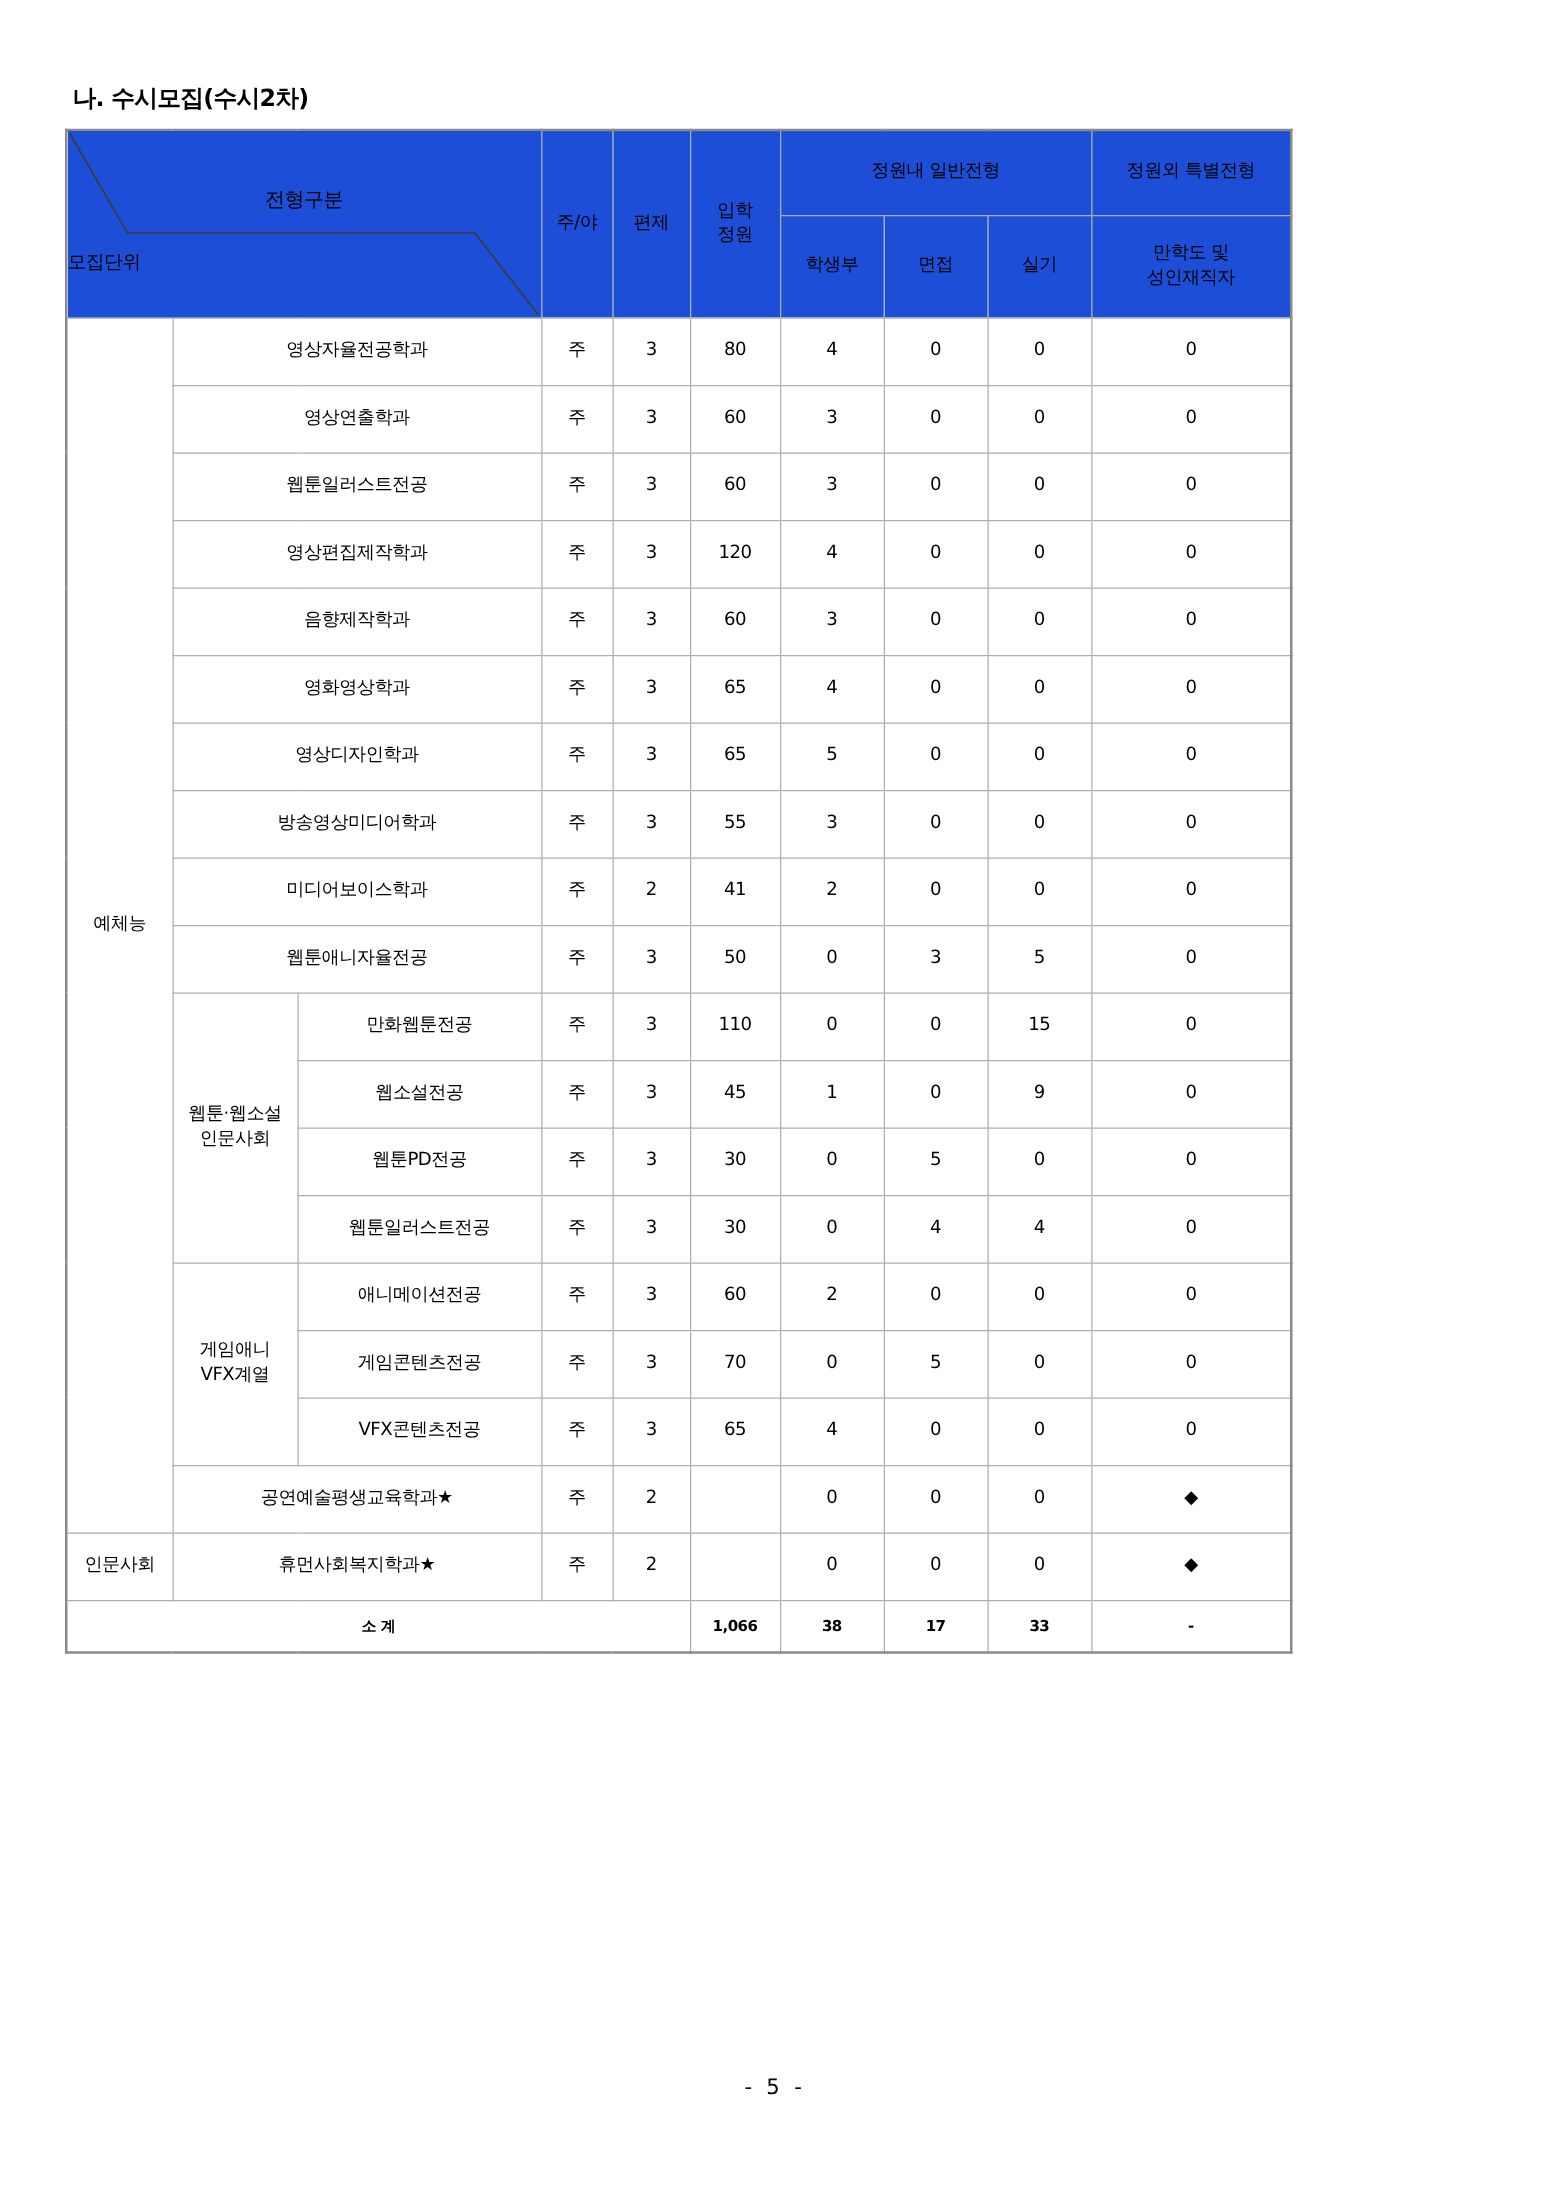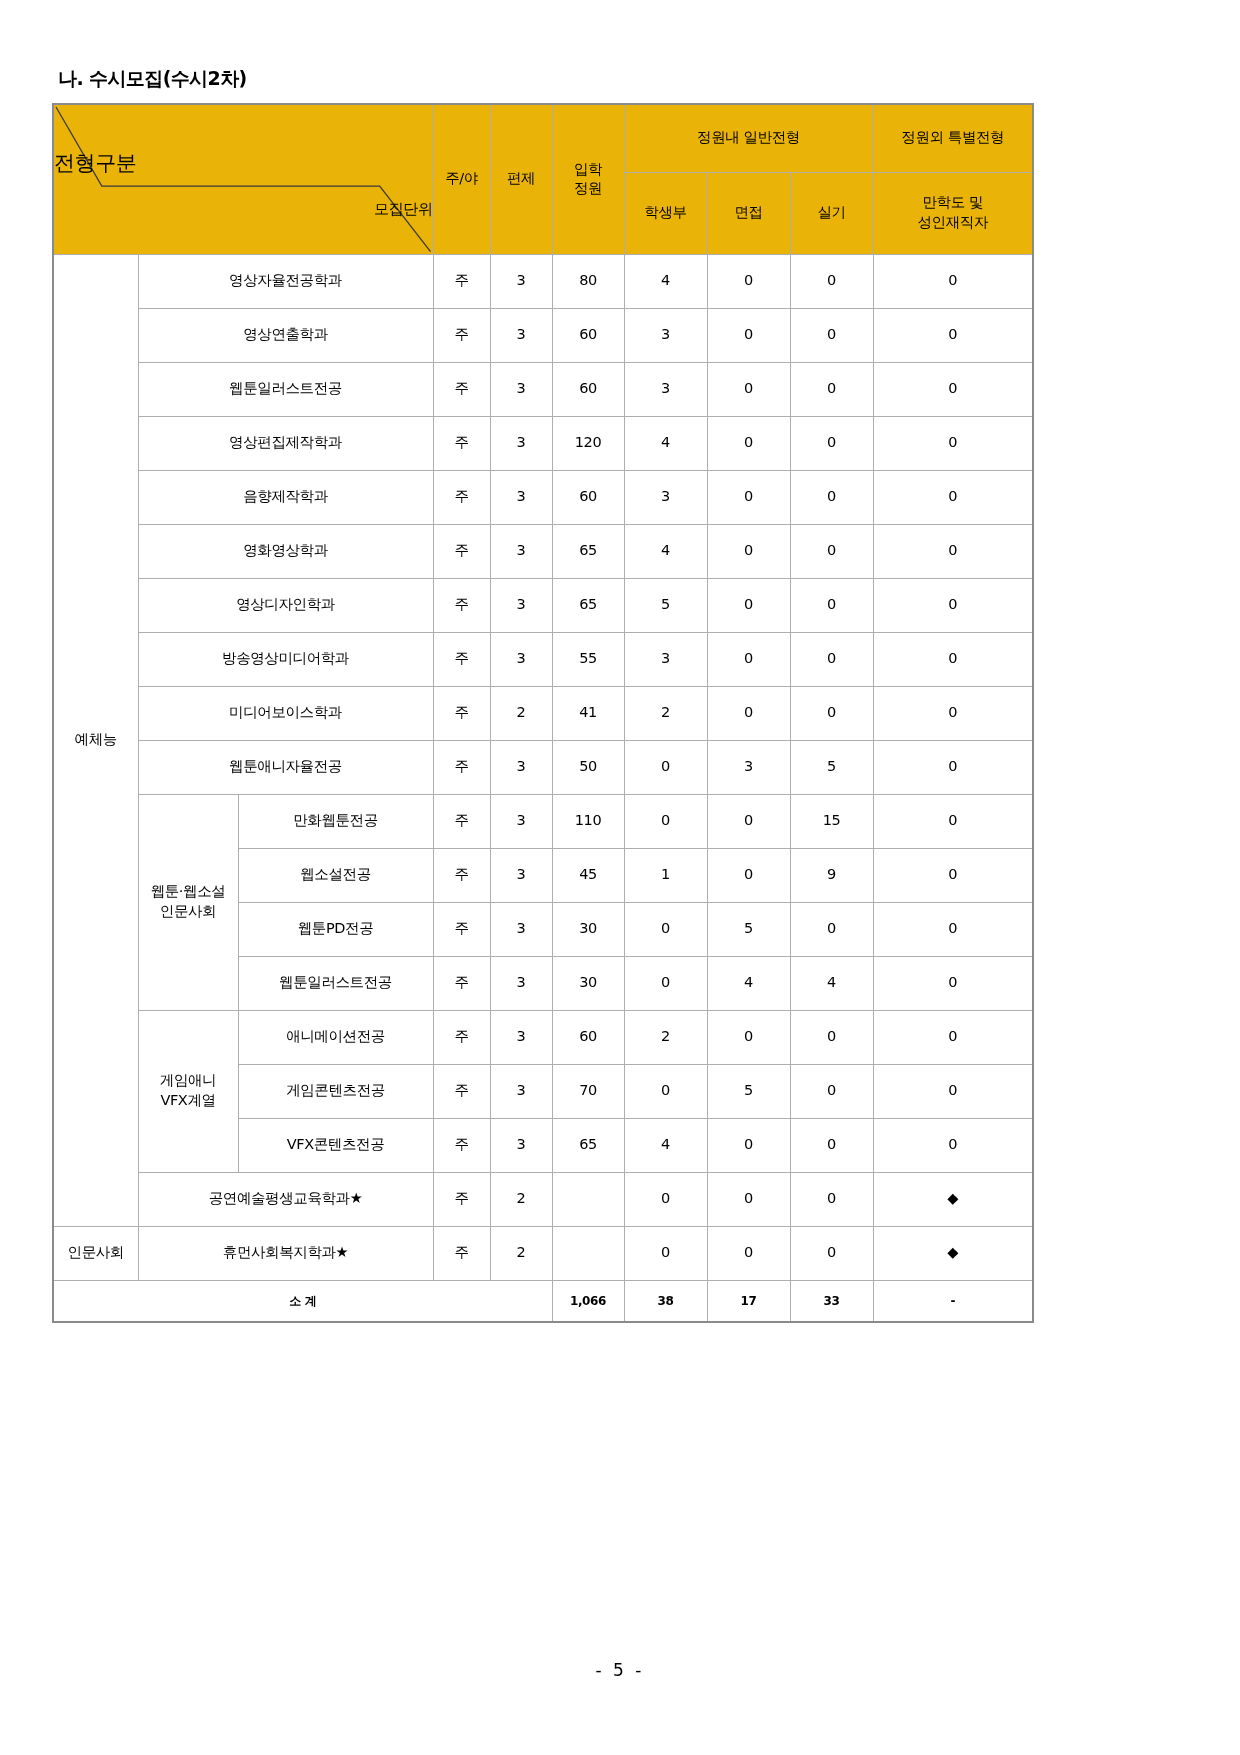--- a/index.html
+++ b/index.html
@@ -47,21 +47,21 @@
     border: 1px solid #aeaeae;
     font-weight: normal;
     font-size: 14.5px;
     text-align: center;
     vertical-align: middle;
     padding: 0;
     letter-spacing: -0.4px;
     line-height: 1.35;
   }
   table.admissions thead th {
-    background: #eab308;
+    background: #1d4ed8;
     font-size: 14.5px;
     margin-left: 32px;
   }
   
   table.admissions {
     border: 2px solid #8a8a8a;
   }
   .corner-cell {
     position: relative;
     height: 150px;
@@ -72,29 +72,29 @@
     left: 0; top: 0;
     width: 100%;
     height: 100%;
     pointer-events: none;
   }
   .corner-cell .lbl-top {
     position: absolute;
     left: 0;
     right: 0;
     top: 44px;
-    text-align: left;
-    font-size: 21px;
+    text-align: center;
+    font-size: 16px;
   }
   .corner-cell .lbl-bot {
     position: absolute;
     left: 0;
     right: 0;
     top: 94px;
-    text-align: right;
+    text-align: left;
     font-size: 15px;
   }
   .hdr-dayeve,
   .hdr-trans,
   .hdr-quota {
     height: 150px;
   }
   .hdr-group {
     height: 68px;
   }

